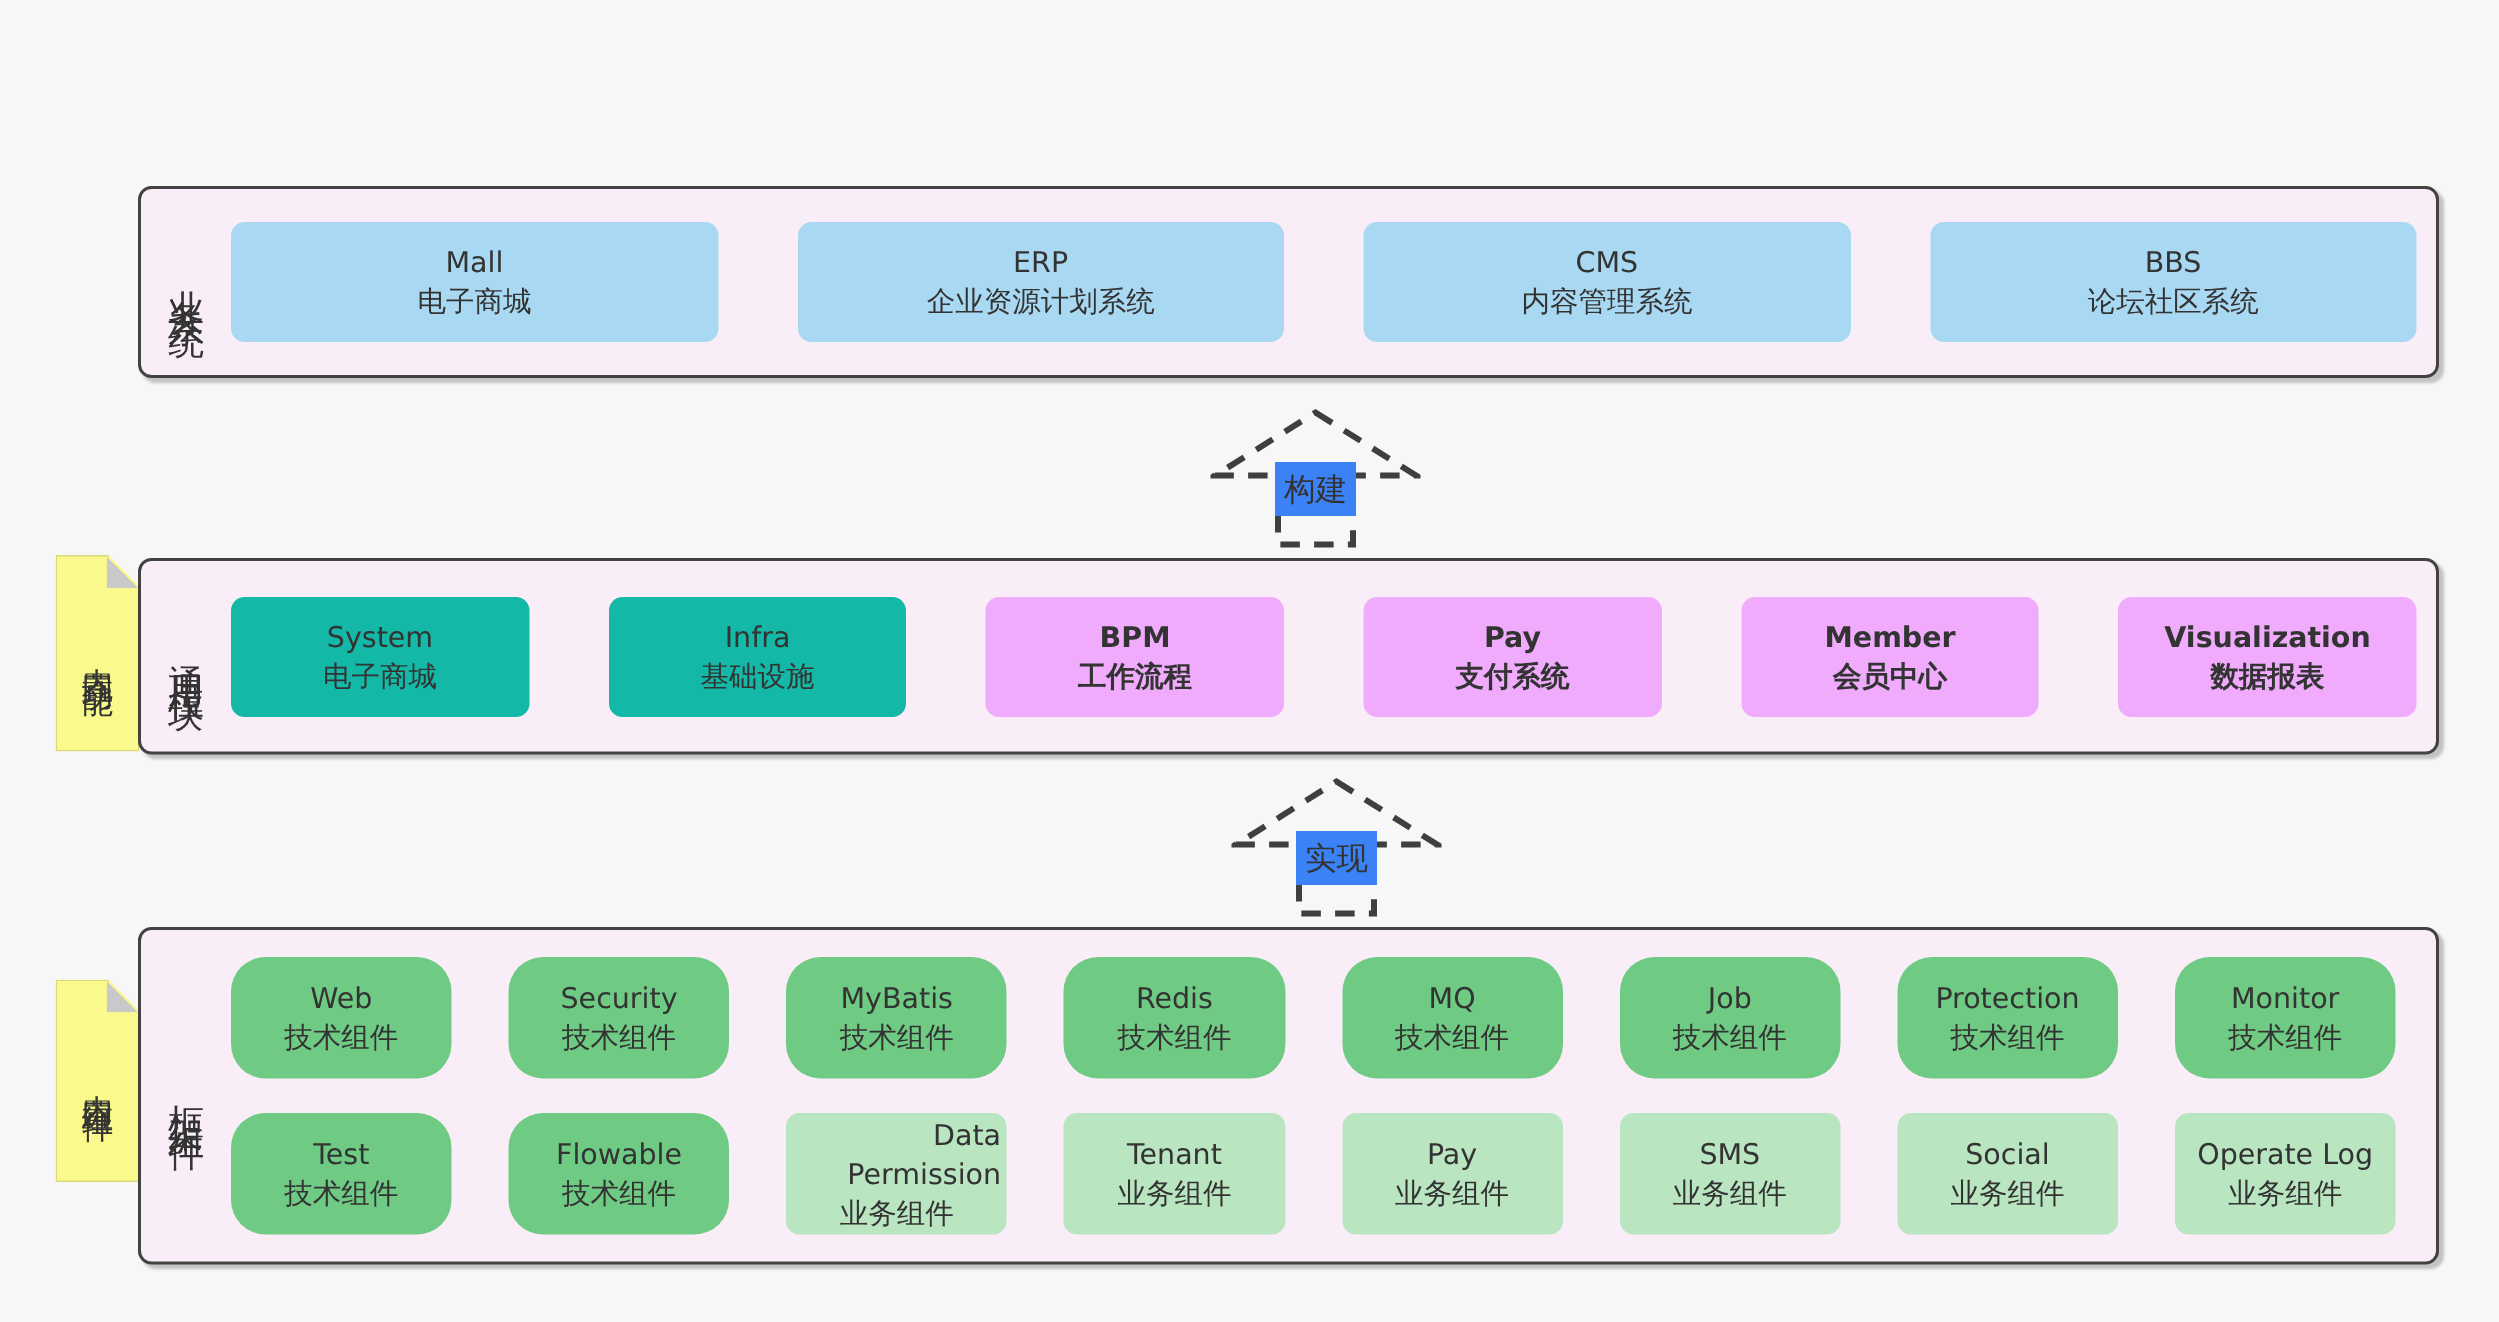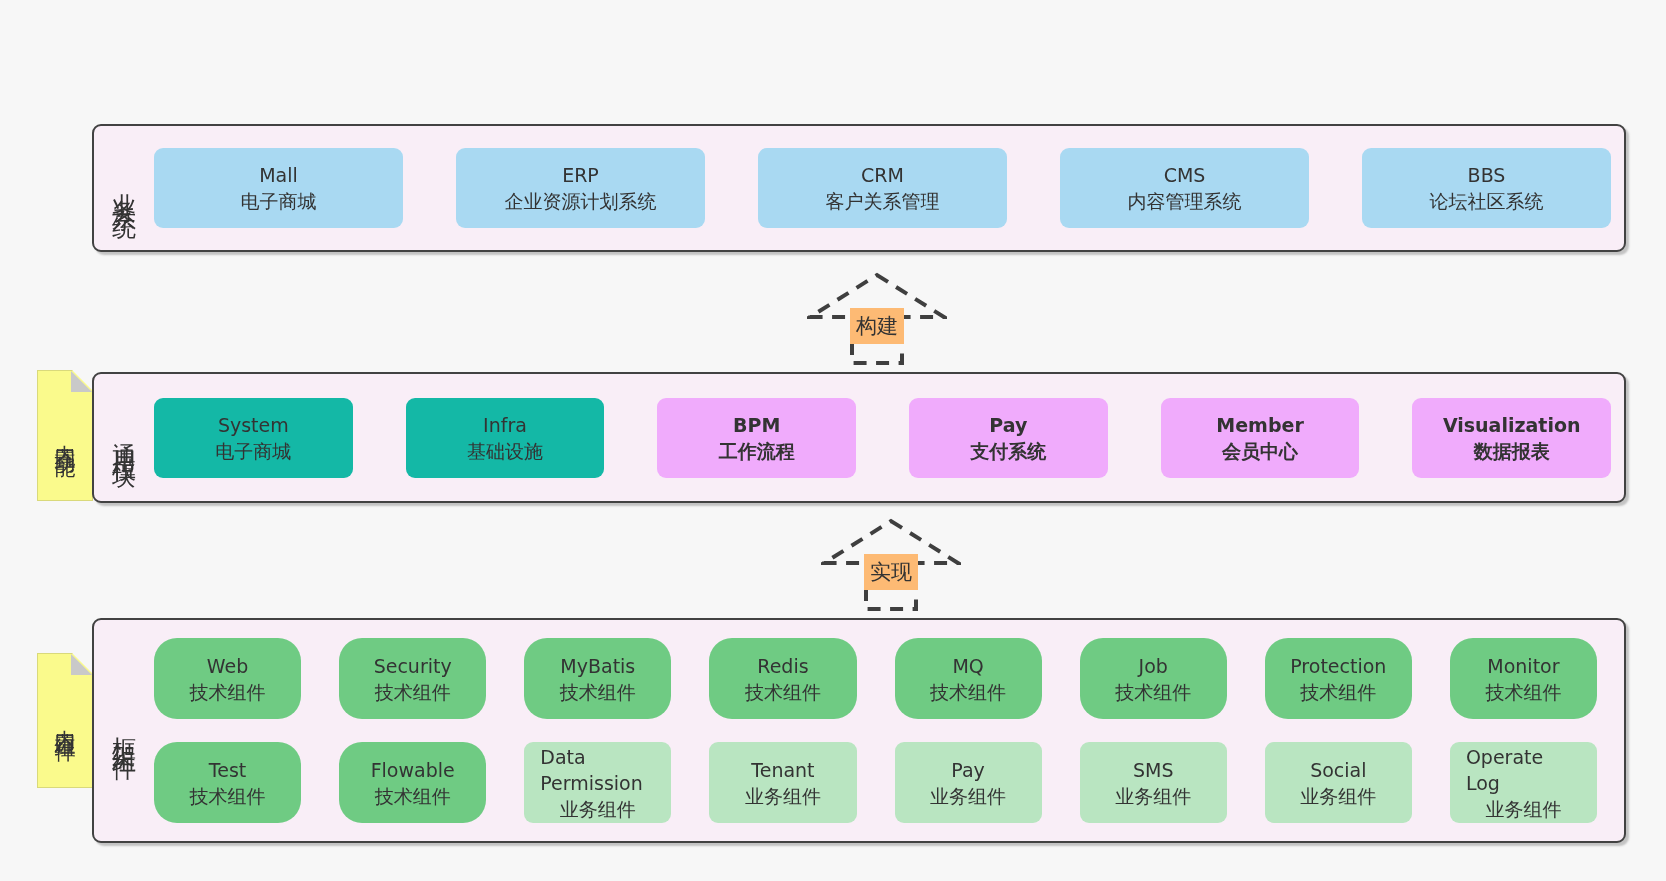--- a/index.html
+++ b/index.html
@@ -22,22 +22,22 @@
 
   
   .boxes6 { flex:1; display:flex; align-items:center; gap:53px; padding-right:13px; }
   .boxes6 .box { flex:1; height:80px; }
   .rows8 { flex:1; display:flex; flex-direction:column; justify-content:center; gap:23px; padding-right:27px; }
   .row8 { display:flex; gap:38px; }
   .row8 .box { flex:1; height:81px; }
 
   .box {
     border-radius:9px; display:flex; flex-direction:column;
-    align-items:center; justify-content:center; text-align:left;
-    font-size:19px; line-height:26px; padding:0 16px; color:#333;
+    align-items:center; justify-content:center; text-align:right;
+    font-size:19px; line-height:26px; padding:0 4px; color:#333;
   }
   .v-blue       { background:#a9d9f2; }
   .v-red        { background:#14b8a6; }
   .v-pink       { background:#f0abfc;font-weight:bold; }
   .v-green      { background:#6fcb83;border-radius:23px; }
   .v-lightgreen { background:#b9e5c1; }
 
   
   .sticky {
     position:absolute; left:37px; width:56px; background:#fafa8c;
@@ -54,21 +54,21 @@
     font-size:21px; letter-spacing:4px; color:#333; white-space:nowrap;
   }
   .sticky-modules    { top:370px; height:131px; }
   .sticky-components { top:653px; height:135px; }
 
   
   .arrow-svg { position:absolute; width:140px; height:94px; z-index:3; }
   .arrow-svg polygon { fill:none; stroke:#3f3f3f; stroke-width:4; stroke-dasharray:13 9.5; }
   .arrow-label {
     position:absolute; transform:translateX(-50%);
-    background:#fdba74; padding:4px 6px; font-size:21px; color:#333;
+    background:#3b82f6; padding:4px 6px; font-size:21px; color:#333;
     z-index:4; white-space:nowrap;
   }
 </style>
 </head>
 <body>
 
 <div class="canvas">
 
   <div class="sticky sticky-modules">
     <div class="fold"></div>
@@ -86,24 +86,20 @@
     <div class="boxes6">
       <div class="box v-blue">
         <div>Mall</div>
         <div>电子商城</div>
       </div>
       <div class="box v-blue">
         <div>ERP</div>
         <div>企业资源计划系统</div>
       </div>
       <div class="box v-blue">
-        <div>CRM</div>
-        <div>客户关系管理</div>
-      </div>
-      <div class="box v-blue">
         <div>CMS</div>
         <div>内容管理系统</div>
       </div>
       <div class="box v-blue">
         <div>BBS</div>
         <div>论坛社区系统</div>
       </div>
     </div>
   </section>
 

